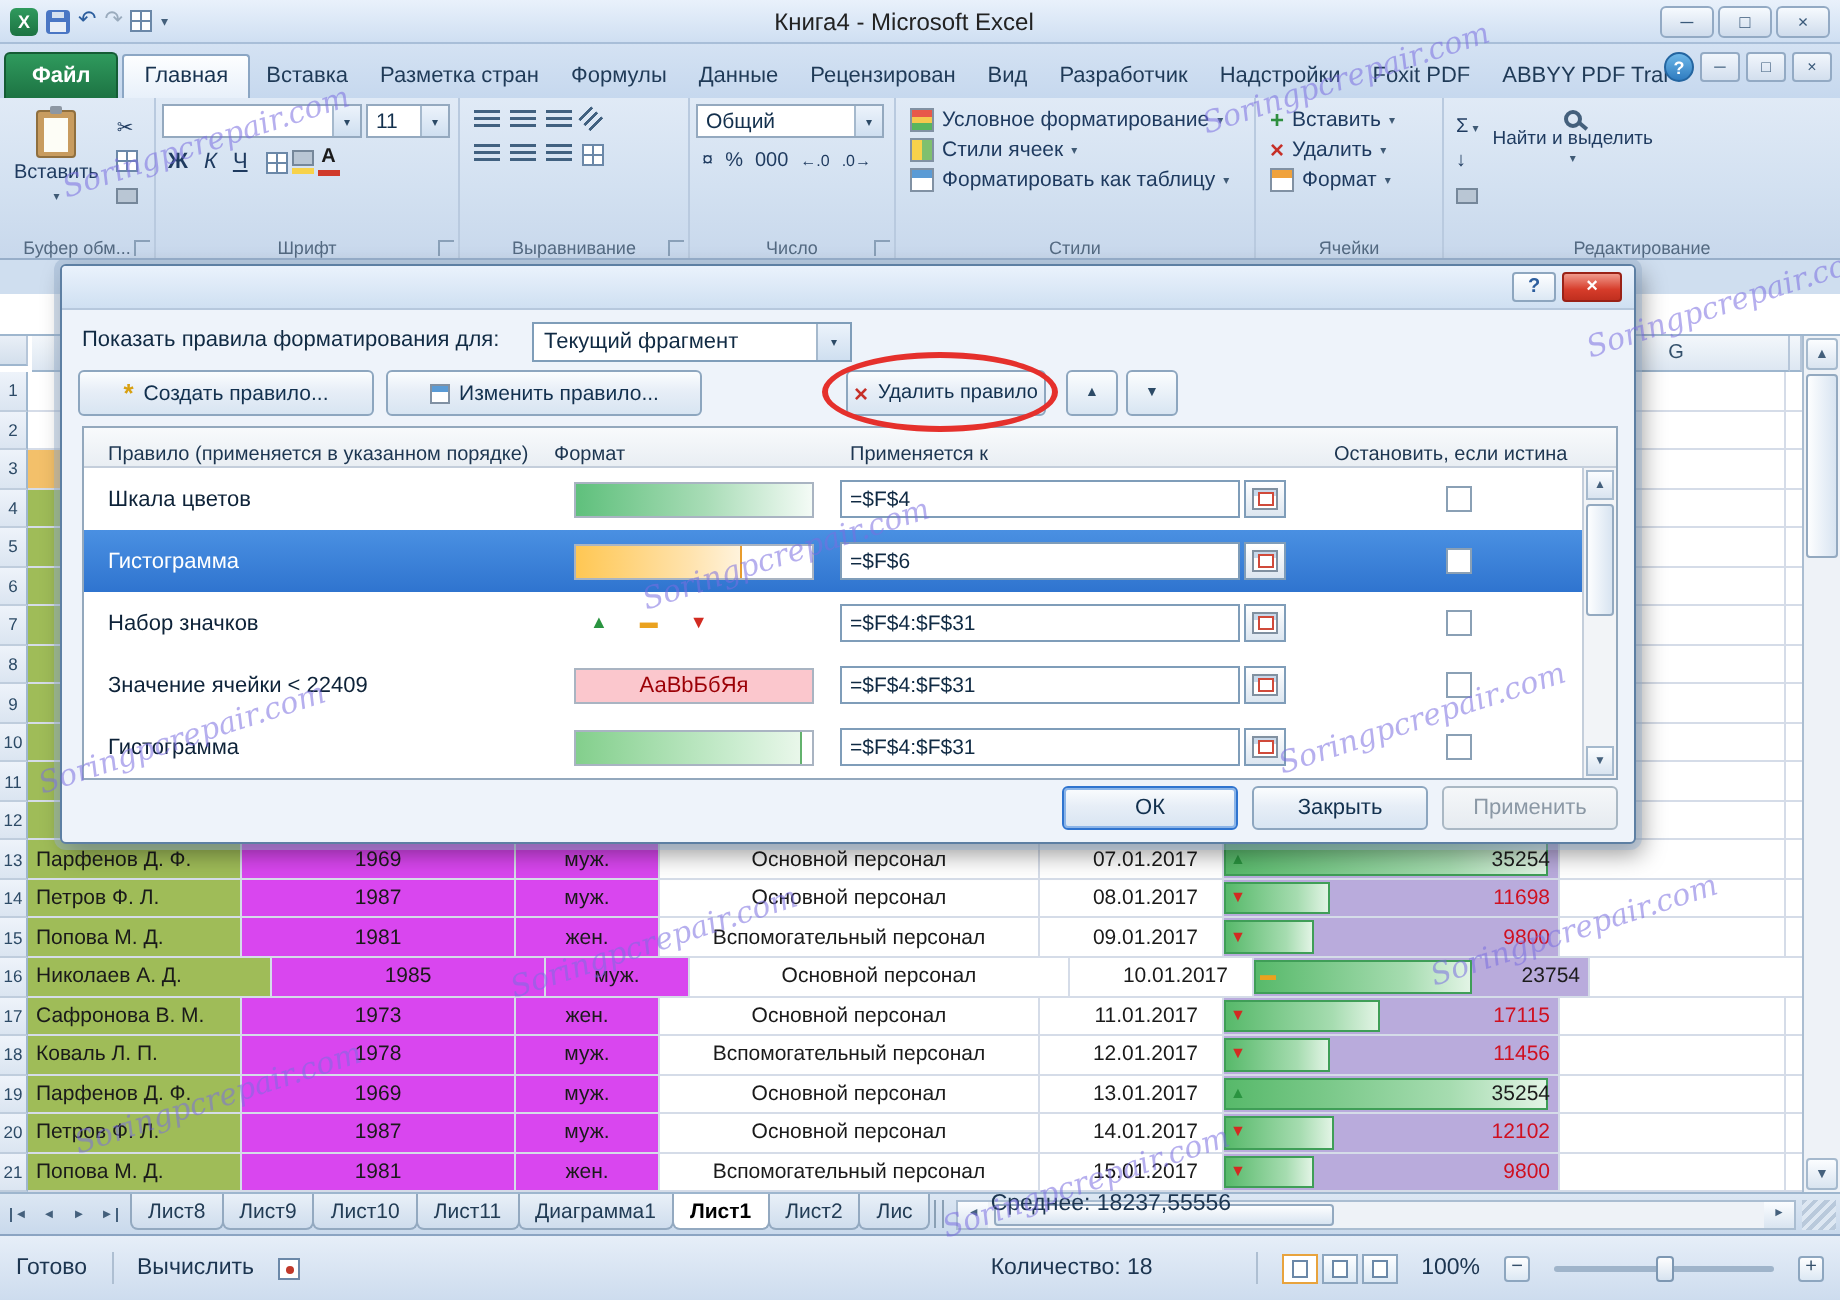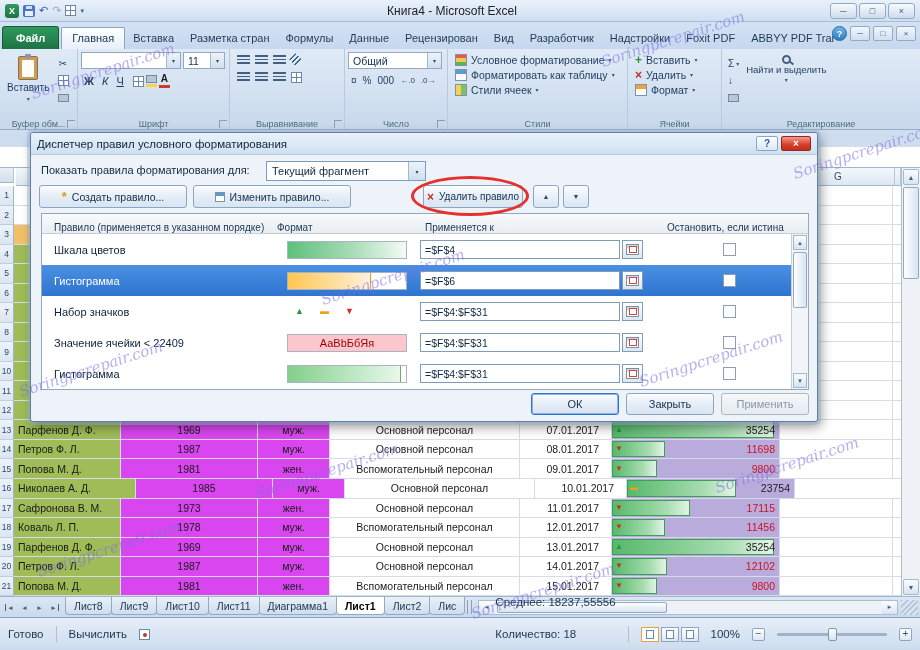--- a/index.html
+++ b/index.html
@@ -403,27 +403,27 @@
       <div class="launcher"></div>
     </div>
 
     <div class="rgroup" style="width:180px;">
       <div class="stylerow">
         <span class="cf-ic"></span>
         <span>Условное форматирование</span>
         <span class="dd7">▾</span>
       </div>
       <div class="stylerow">
+        <span class="cs-ic"></span>
+        <span>Стили ячеек</span>
+        <span class="dd7">▾</span>
+      </div>
+      <div class="stylerow">
         <span class="tbl-ic"></span>
         <span>Форматировать как таблицу</span>
-        <span class="dd7">▾</span>
-      </div>
-      <div class="stylerow">
-        <span class="cs-ic"></span>
-        <span>Стили ячеек</span>
         <span class="dd7">▾</span>
       </div>
       <div class="rgroup-label">Стили</div>
     </div>
 
     <div class="rgroup" style="width:94px;">
       <div class="stylerow">
         <span class="plus-g">+</span>
         <span>Вставить</span>
         <span class="dd7">▾</span>
@@ -750,21 +750,20 @@
     </div>
 
   <div class="vscroll">
     <div class="sarr top">▲</div>
     <div class="vthumb"></div>
     <div class="sarr bottom">▼</div>
   </div>
 
   <div class="dlg">
     <div class="dlg-title">
-      <span>Диспетчер правил условного форматирования</span>
       <div class="dlg-help">?</div>
       <div class="dlg-close">×</div>
     </div>
 
     <div class="dlg-label">Показать правила форматирования для:</div>
     <div class="dlg-select">
       <span>Текущий фрагмент</span>
       <span class="selarrow">▾</span>
     </div>
 

